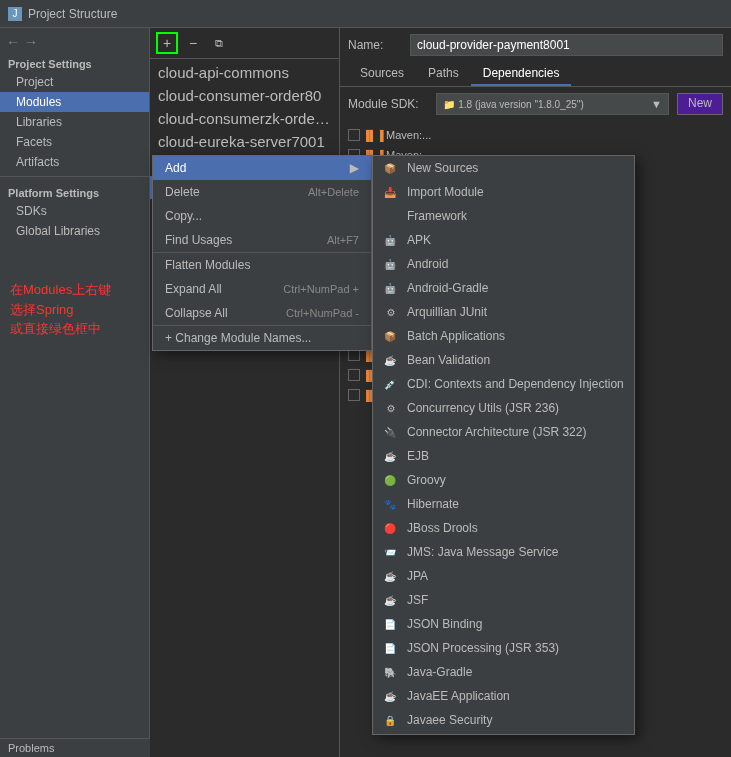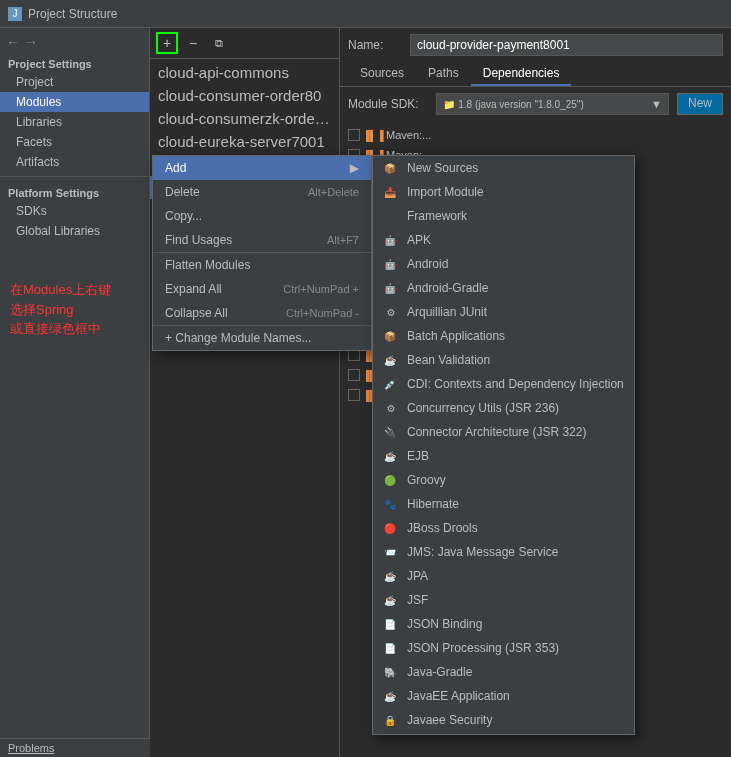--- a/index.html
+++ b/index.html
@@ -207,21 +207,21 @@
       color: #bbbbbb;
       padding: 2px 6px;
       font-size: 11px;
       height: 22px;
       display: flex;
       align-items: center;
       justify-content: space-between;
       cursor: pointer;
     }
     .new-btn {
-      background: #0369a1;
+      background: #4c1d95;
       border: 1px solid #666;
       color: #bbbbbb;
       padding: 2px 10px;
       font-size: 12px;
       cursor: pointer;
       height: 22px;
     }
 
     .dep-list {
       flex: 1;
@@ -339,21 +339,20 @@
     .problems-bar {
       position: absolute;
       bottom: 0;
       left: 0;
       width: 150px;
       background: #3c3f41;
       border-top: 1px solid #555;
       padding: 3px 8px;
       font-size: 11px;
       color: #bbbbbb;
-      text-decoration: underline;
     }
 
     
     ::-webkit-scrollbar { width: 6px; }
     ::-webkit-scrollbar-track { background: #2b2b2b; }
     ::-webkit-scrollbar-thumb { background: #555; border-radius: 3px; }
   </style>
 </head>
 <body>
 

